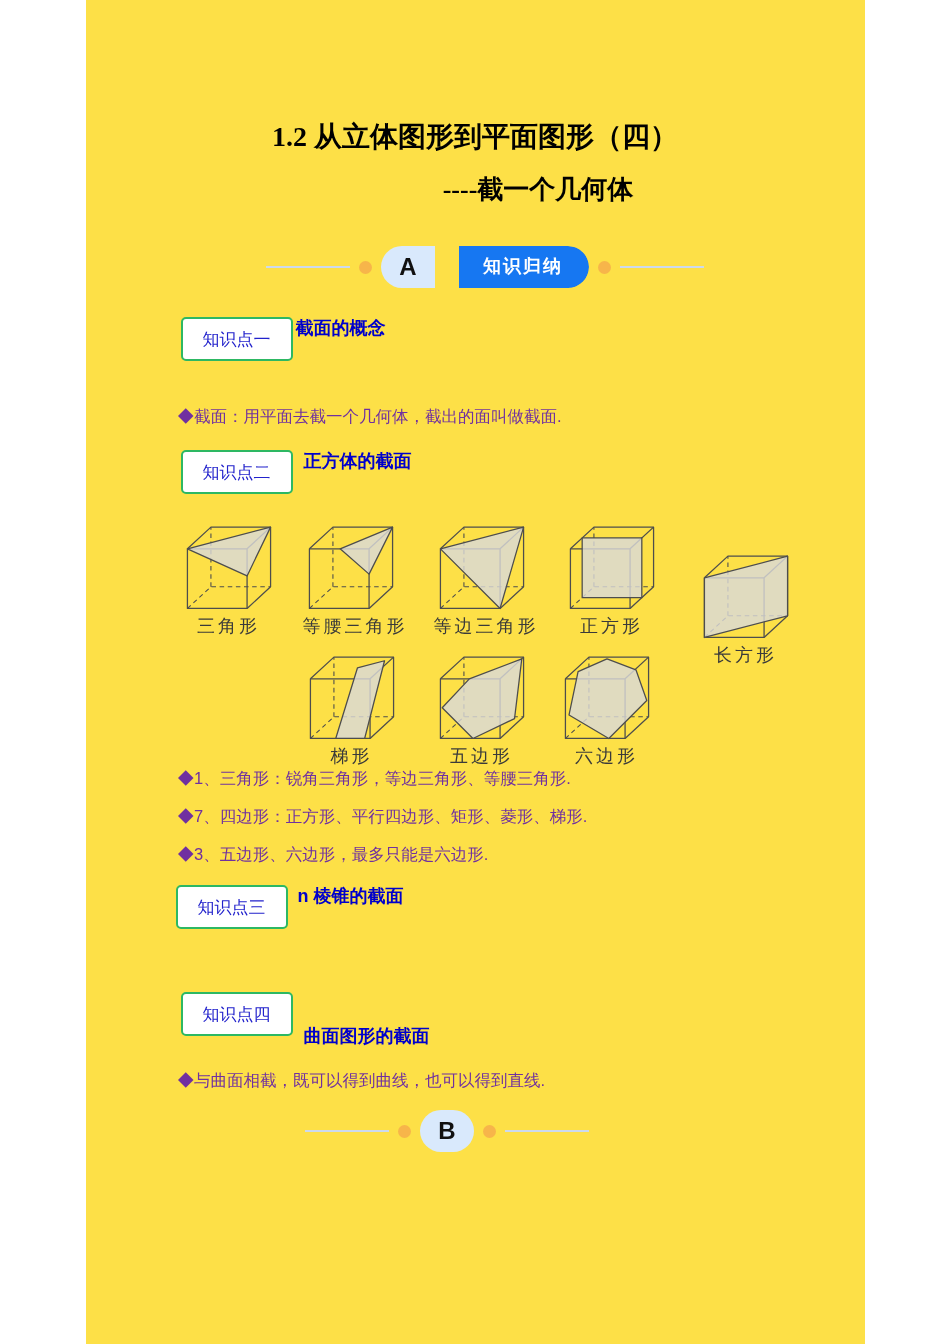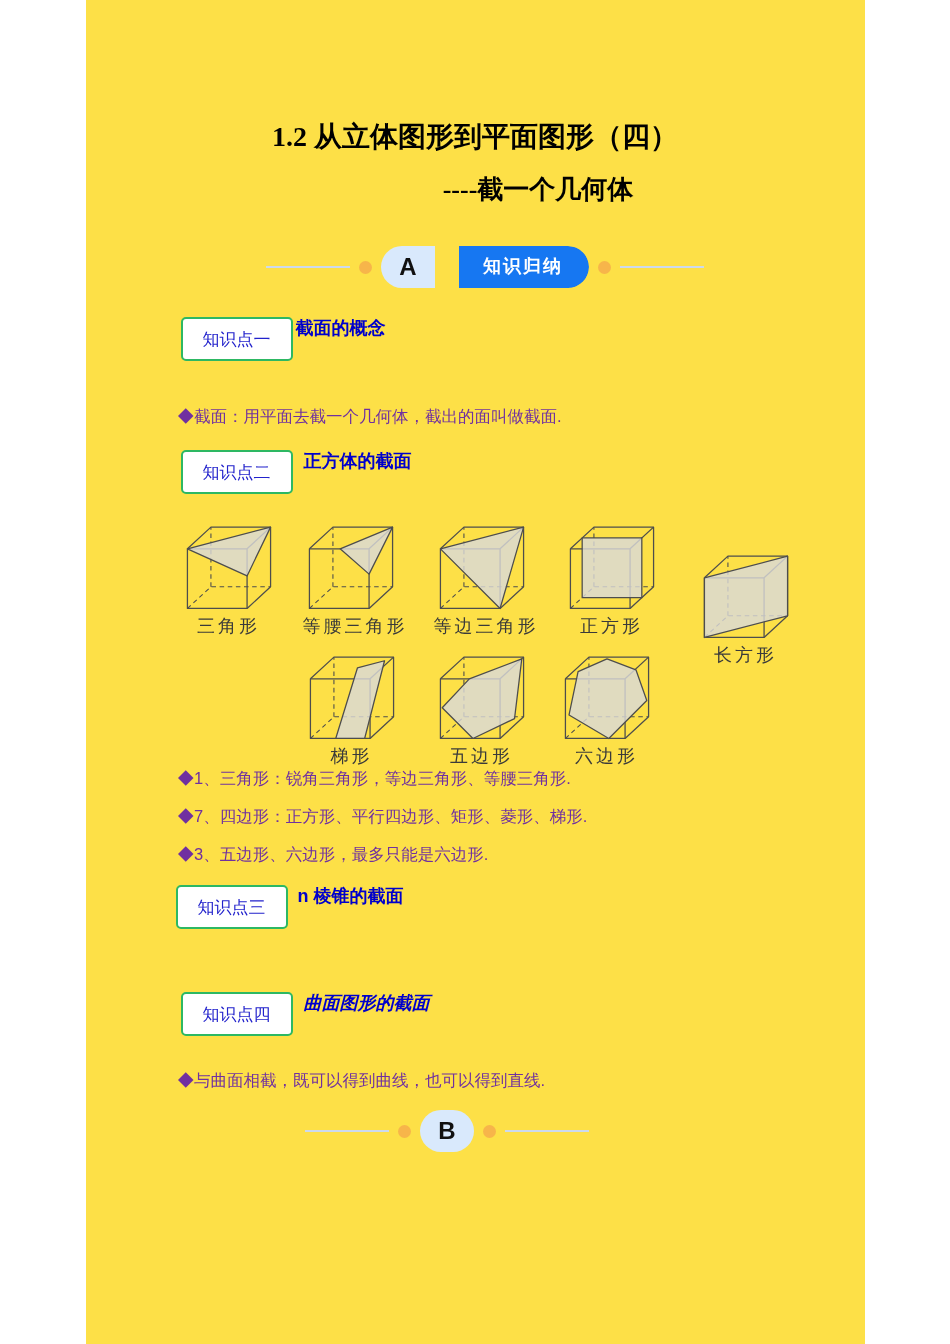--- a/index.html
+++ b/index.html
@@ -162,21 +162,21 @@
   </div>
 
   <div class="kp-note" style="top:768px;">◆1、三角形：锐角三角形，等边三角形、等腰三角形.</div>
   <div class="kp-note" style="top:806px;">◆7、四边形：正方形、平行四边形、矩形、菱形、梯形.</div>
   <div class="kp-note" style="top:844px;">◆3、五边形、六边形，最多只能是六边形.</div>
 
   <div class="kp-box" style="left:90px; top:885px;">知识点三</div>
   <div class="kp-heading" style="left:212px; top:884px;">n 棱锥的截面</div>
 
   <div class="kp-box" style="left:95px; top:992px;">知识点四</div>
-  <div class="kp-heading" style="left:218px; top:991px;font-style:italic;">曲面图形的截面</div>
+  <div class="kp-heading" style="left:218px; top:1024px;">曲面图形的截面</div>
   <div class="kp-note" style="top:1070px;">◆与曲面相截，既可以得到曲线，也可以得到直线.</div>
 
   <div class="badge-row badge-b">
     <span class="divider-line"></span>
     <span class="accent-dot"></span>
     <span class="pill">
       <span class="pill-letter">B</span>
     </span>
     <span class="accent-dot"></span>
     <span class="divider-line"></span>

